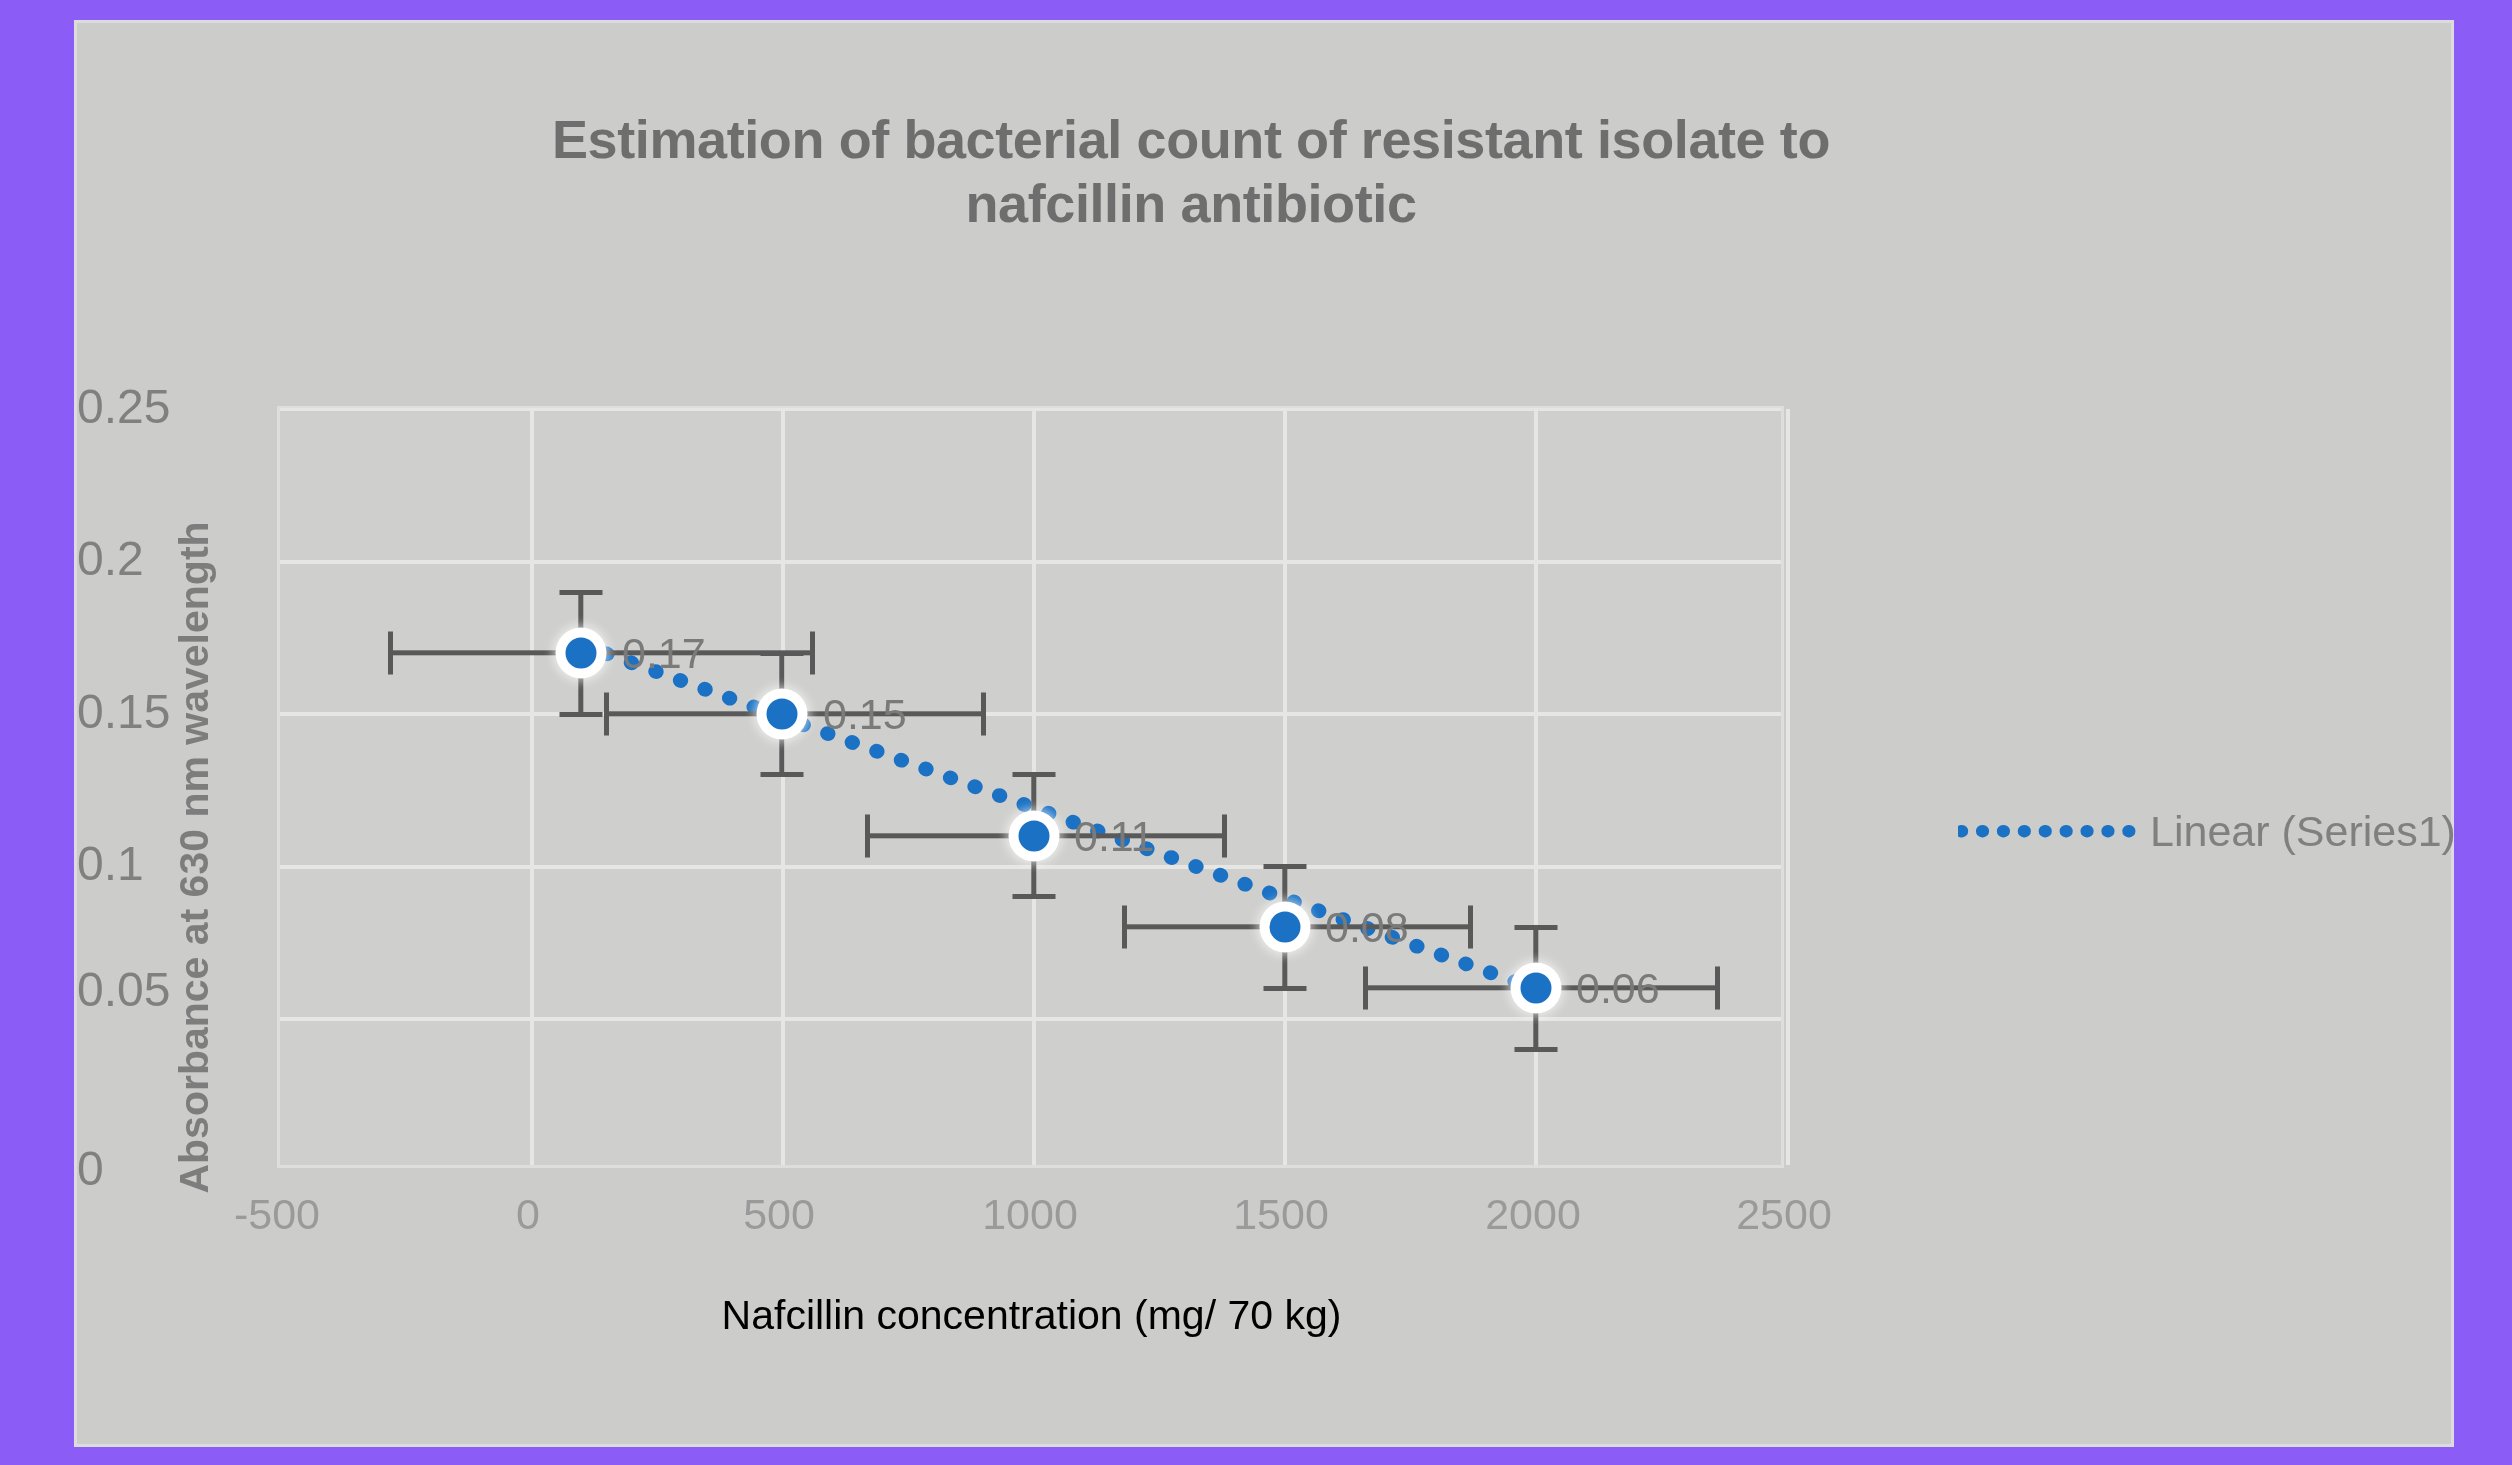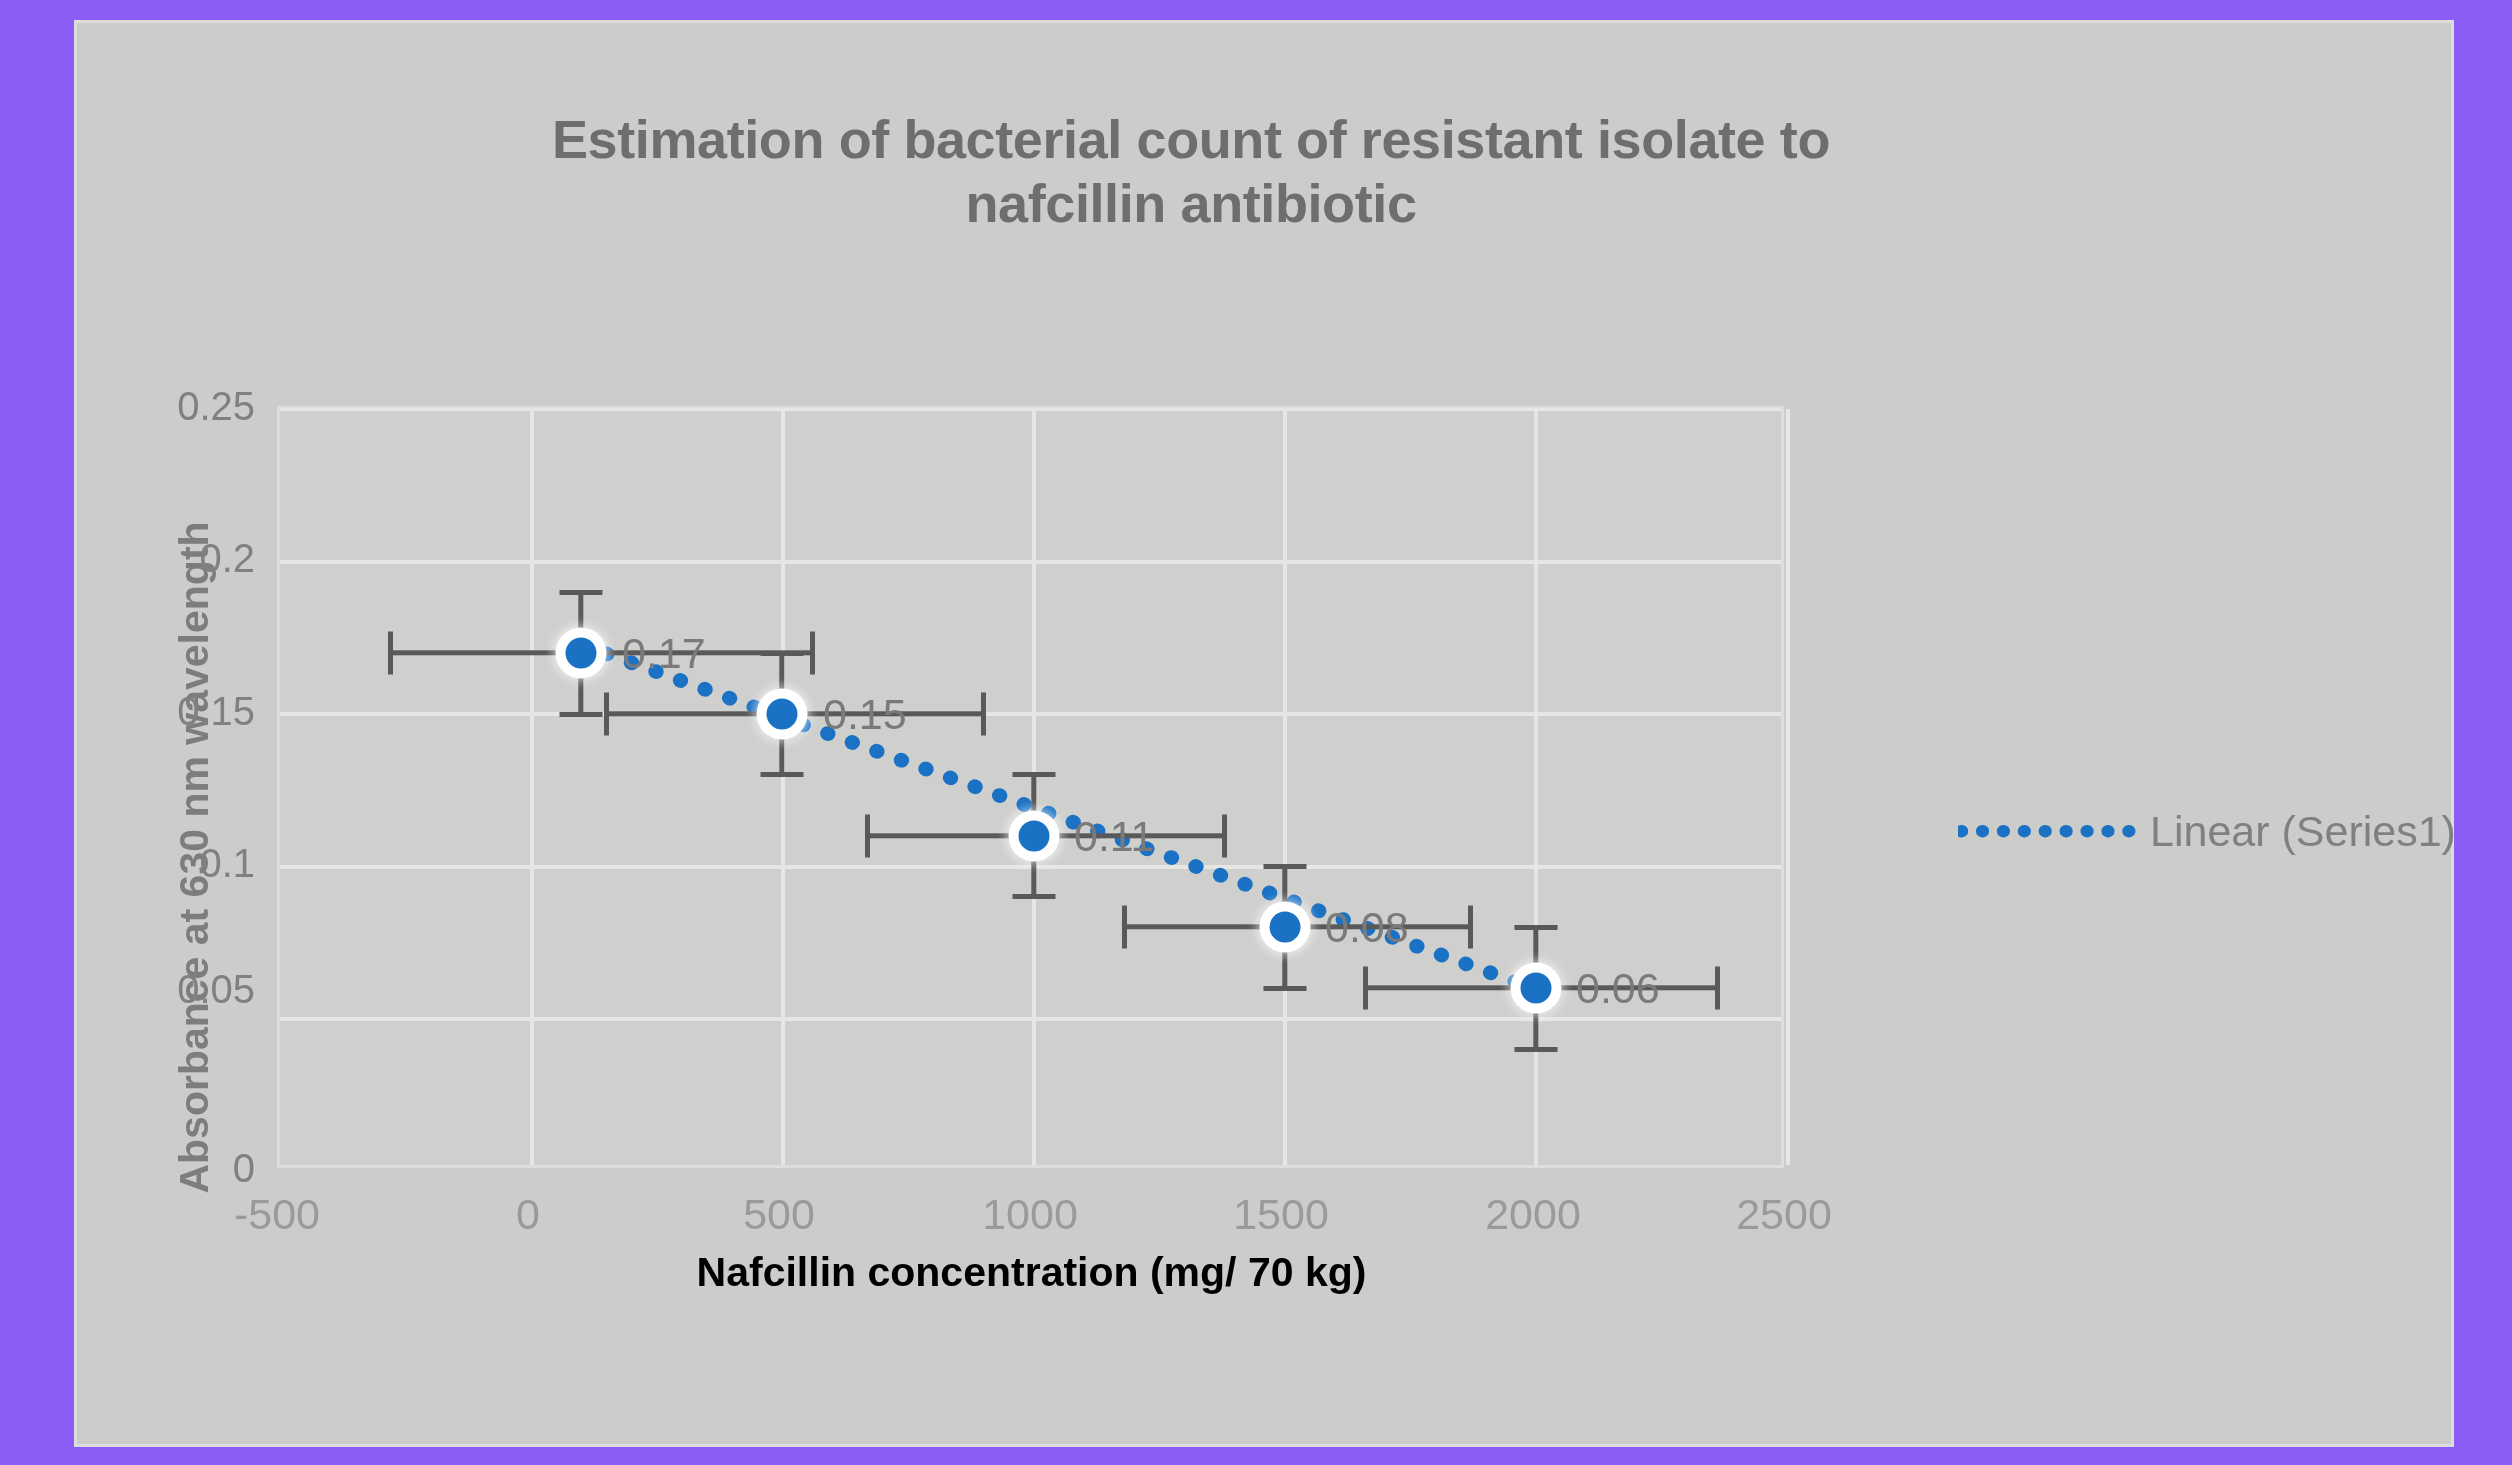--- a/index.html
+++ b/index.html
@@ -49,25 +49,25 @@
     text-align: center;
     transform: rotate(-90deg);
     color: #7d7d7d;
     font-weight: bold;
     font-size: 41px;
     white-space: nowrap;
   }
   #x-axis-title {
     position: absolute;
     left: 200px;
-    top: 1226px;
+    top: 1269px;
     width: 1509px;
     text-align: center;
     color: #000000;
-    font-weight: bold;
+    font-weight: normal;
     font-size: 41px;
     white-space: nowrap;
   }
   
   #plot-area {
     position: absolute;
     left: 200px;
     top: 383px;
     width: 1507px;
     height: 762px;
@@ -85,23 +85,22 @@
   .gridline-v {
     position: absolute;
     top: 0;
     height: 100%;
     width: 3.9px;
     background: #e6e6e4;
   }
   
   .ytick-label {
     position: absolute;
-    text-align: right;
     color: #808080;
-    font-size: 40px;
+    font-size: 48px;
     white-space: nowrap;
     transform: translateY(-50%);
   }
   .xtick-label {
     position: absolute;
     text-align: right;
     color: #9a9a9a;
     font-size: 43px;
     white-space: nowrap;
     transform: translateX(-50%);

